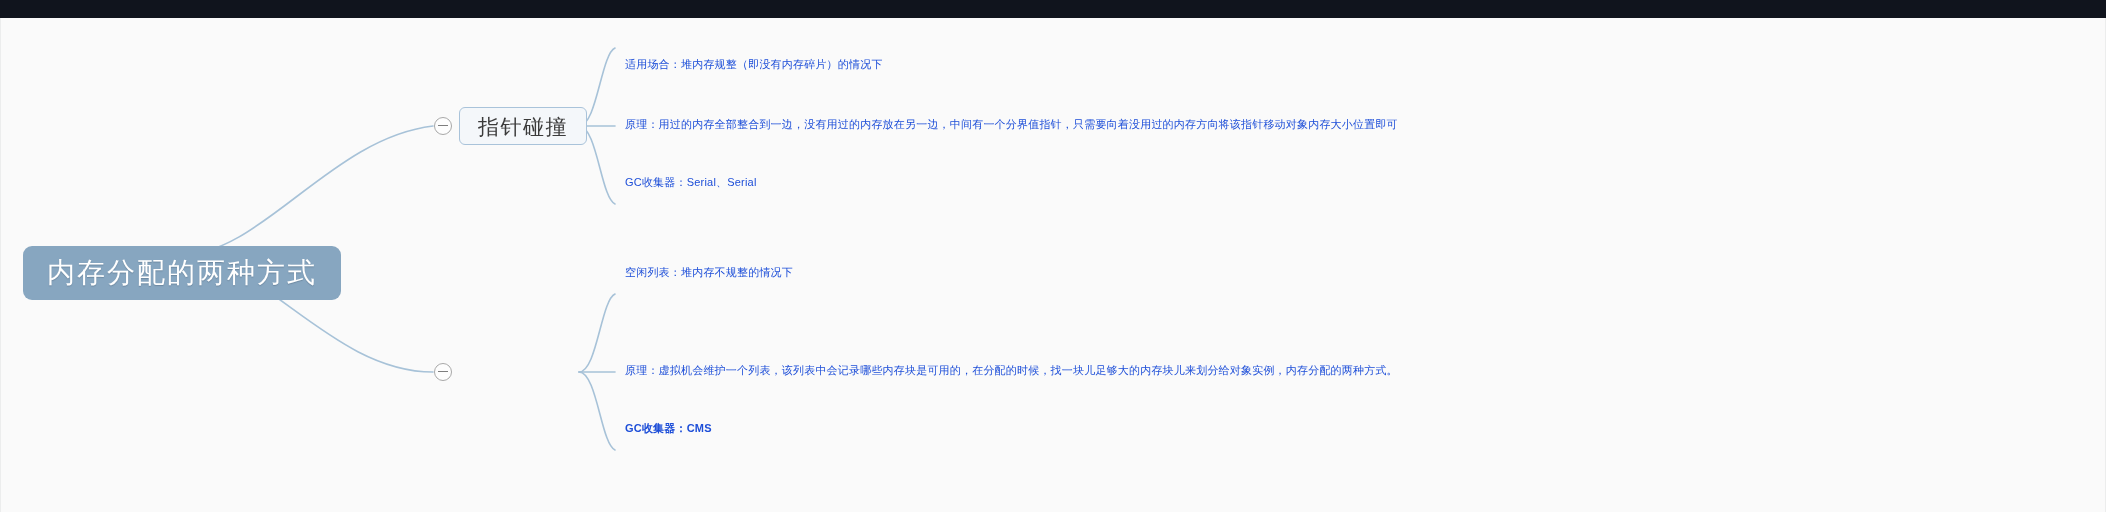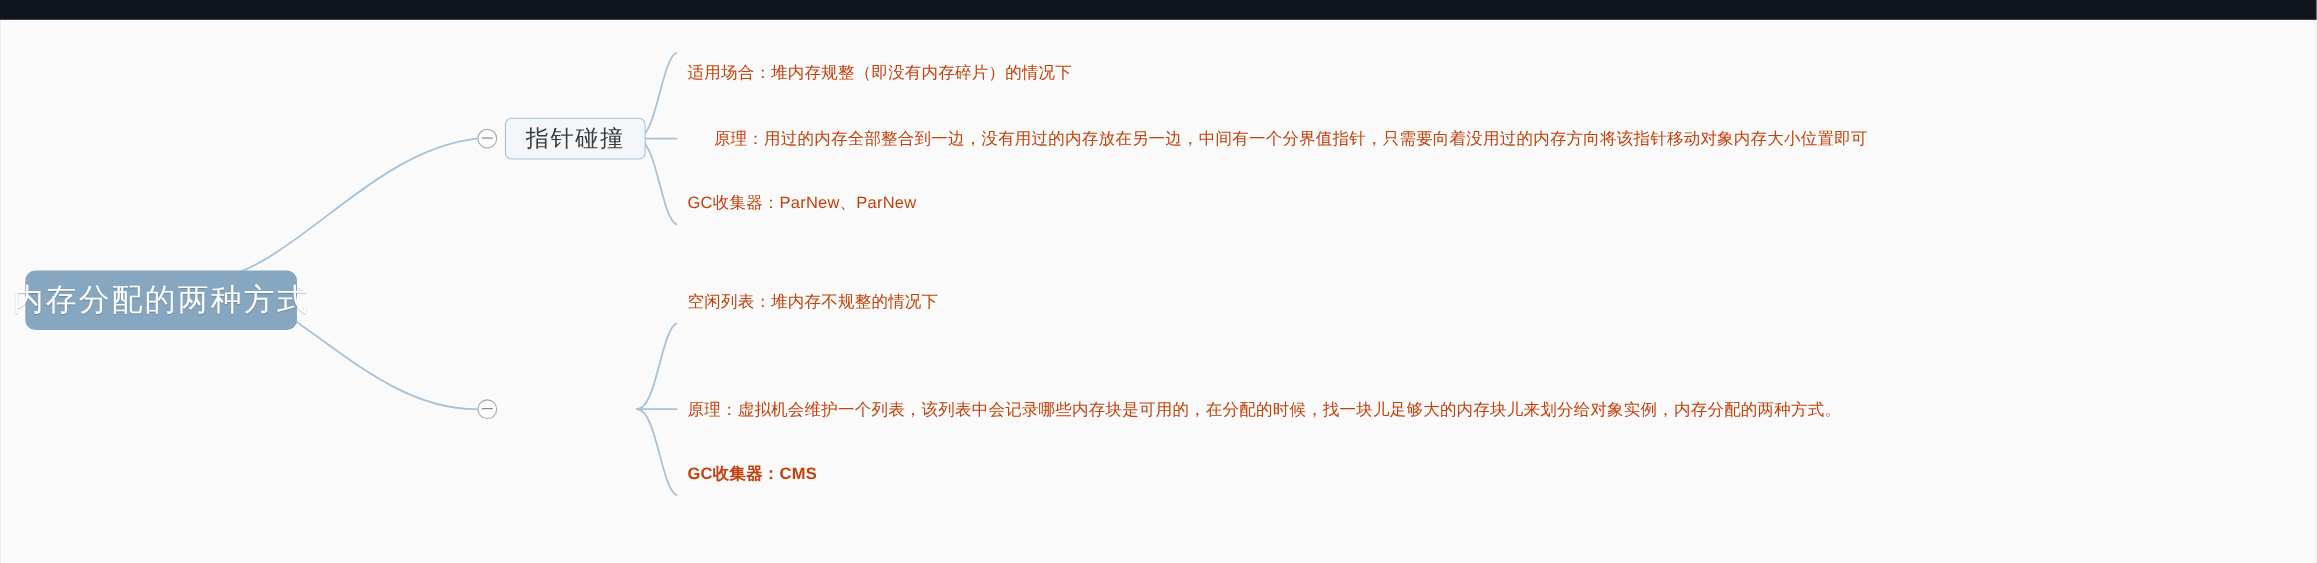--- a/index.html
+++ b/index.html
@@ -55,21 +55,21 @@
     height: 494px;
     z-index: 1;
     pointer-events: none;
   }
 
   
   .root-node {
     position: absolute;
     left: 22px;
     top: 228px;
-    width: 247px;
+    width: 318px;
     height: 54px;
     background: #87a6c0;
     border-radius: 9px;
     display: flex;
     align-items: center;
     justify-content: center;
     z-index: 10;
     box-sizing: border-box;
   }
   .root-node .label {
@@ -121,22 +121,22 @@
     top: 7px;
     width: 10px;
     height: 1px;
     background: #7d7d7d;
   }
 
   
   .leaf {
     position: absolute;
     z-index: 10;
-    font-size: 15px;
-    color: #c2410c;
+    font-size: 11px;
+    color: #1d4ed8;
     white-space: nowrap;
     line-height: 1;
     letter-spacing: 0.2px;
   }
 </style>
 </head>
 <body>
 
 <div id="app">
 
@@ -166,23 +166,23 @@
     </div>
 
     <div class="toggle" style="left:433px; top:99px;"></div>
 
     <div class="branch-node" style="left:458px; top:89px; min-width:120px;">
       <span class="label">指针碰撞</span>
     </div>
 
     <div class="leaf" style="left:624px; top:41px;">适用场合：堆内存规整（即没有内存碎片）的情况下</div>
 
-    <div class="leaf" style="left:624px; top:101px;margin-left:24px;">原理：用过的内存全部整合到一边，没有用过的内存放在另一边，中间有一个分界值指针，只需要向着没用过的内存方向将该指针移动对象内存大小位置即可</div>
+    <div class="leaf" style="left:624px; top:101px;">原理：用过的内存全部整合到一边，没有用过的内存放在另一边，中间有一个分界值指针，只需要向着没用过的内存方向将该指针移动对象内存大小位置即可</div>
 
-    <div class="leaf" style="left:624px; top:159px;">GC收集器：ParNew、ParNew</div>
+    <div class="leaf" style="left:624px; top:159px;">GC收集器：Serial、Serial</div>
 
     <div class="toggle" style="left:433px; top:345px;"></div>
 
 
     <div class="leaf" style="left:624px; top:249px;">空闲列表：堆内存不规整的情况下</div>
 
     <div class="leaf" style="left:624px; top:347px;">原理：虚拟机会维护一个列表，该列表中会记录哪些内存块是可用的，在分配的时候，找一块儿足够大的内存块儿来划分给对象实例，内存分配的两种方式。</div>
 
     <div class="leaf" style="left:624px; top:405px;font-weight:bold;">GC收集器：CMS</div>
 

